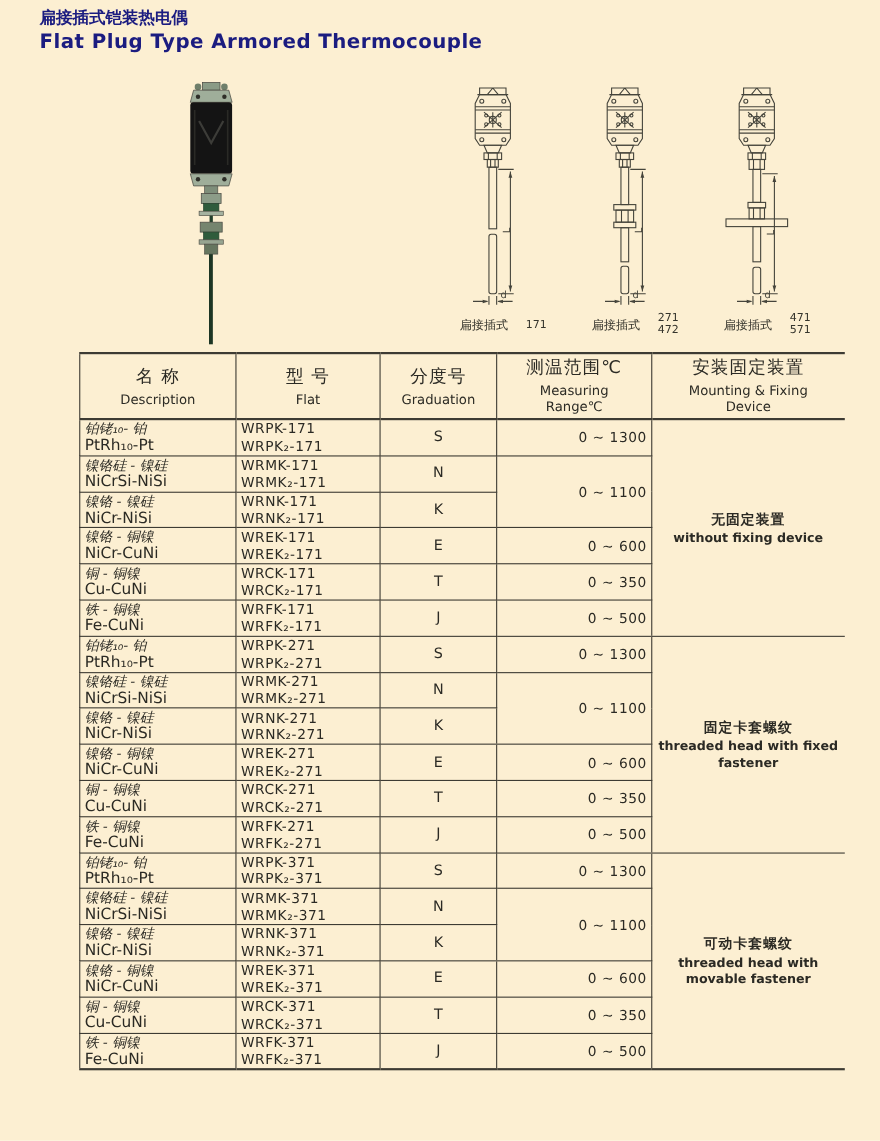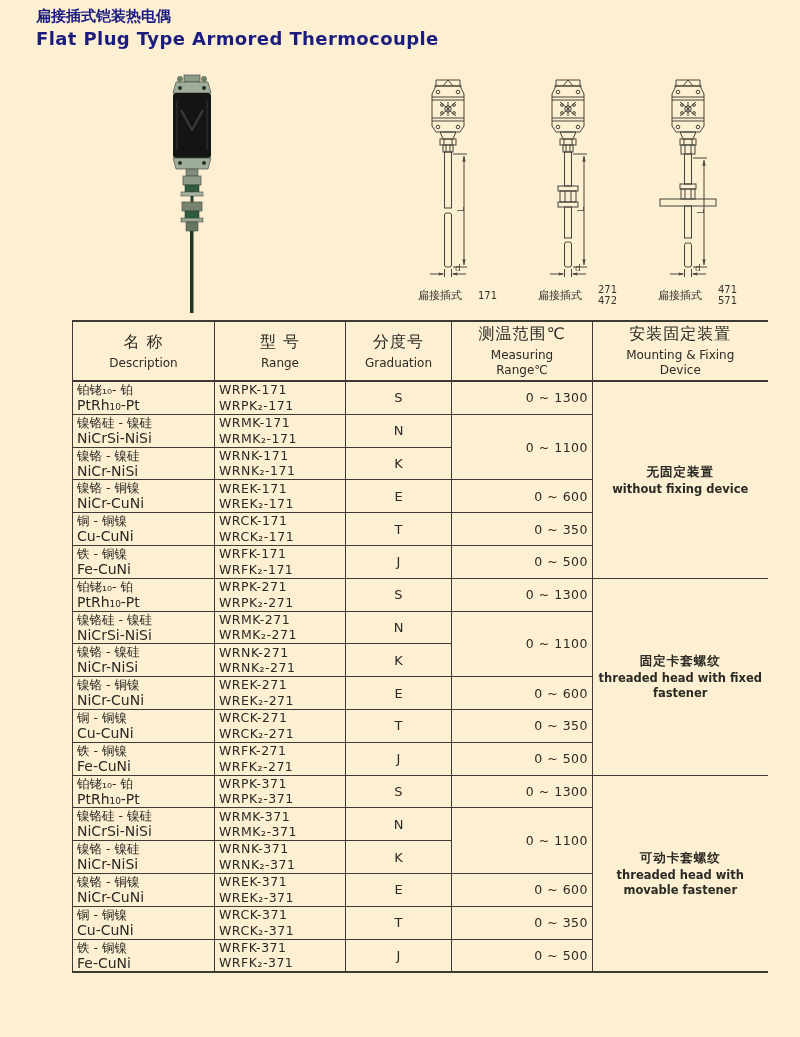--- a/index.html
+++ b/index.html
@@ -38,21 +38,21 @@
     border-top:2px solid #3D3B33;border-bottom:2px solid #3D3B33;
     font-weight:normal;height:58px;
   }
   tbody td{border-bottom:1px solid #3D3B33;height:30.4px;}
   tr.gend td{border-bottom:1.5px solid #3D3B33;}
   tbody.last-group tr.gend td, tbody.last-group td.devcell{border-bottom:2px solid #3D3B33;}
   td.devcell{border-bottom:1.5px solid #3D3B33;}
   .hzh{font-size:16px;letter-spacing:1px;}
   .hen{font-size:12px;margin-top:3px;line-height:1.25;}
   .name-cell{text-align:left;padding-left:11px;line-height:1.2;}
-  .name-zh{font-size:12.5px;}
+  .name-zh{font-size:12.5px;font-style:italic;}
   .name-en{font-size:14px;}
   .type-cell{text-align:left;padding-left:25px;line-height:1.25;font-size:12.5px;letter-spacing:.5px;}
   .grad-cell{text-align:center;font-size:13px;}
   .range-cell{text-align:right;font-size:12.5px;letter-spacing:.5px;}
   .dev-cell-inner{text-align:center;line-height:1.45;font-weight:bold;}
   .dev-zh{font-size:12.5px;letter-spacing:1px;}
   .dev-en{font-size:11.5px;max-width:170px;margin:1px auto 0;line-height:1.3;}
 </style>
 </head>
 <body>
@@ -243,21 +243,21 @@
         <col style="width:175px">
     </colgroup>
     <thead>
       <tr>
         <th class="c1">
           <div class="hzh">名 称</div>
           <div class="hen">Description</div>
         </th>
         <th class="c2">
           <div class="hzh">型 号</div>
-          <div class="hen">Range</div>
+          <div class="hen">Flat</div>
         </th>
         <th class="c3">
           <div class="hzh">分度号</div>
           <div class="hen">Graduation</div>
         </th>
         <th class="c4">
           <div class="hzh">测温范围℃</div>
           <div class="hen">
             <div>Measuring</div>
             <div>Range℃</div>

